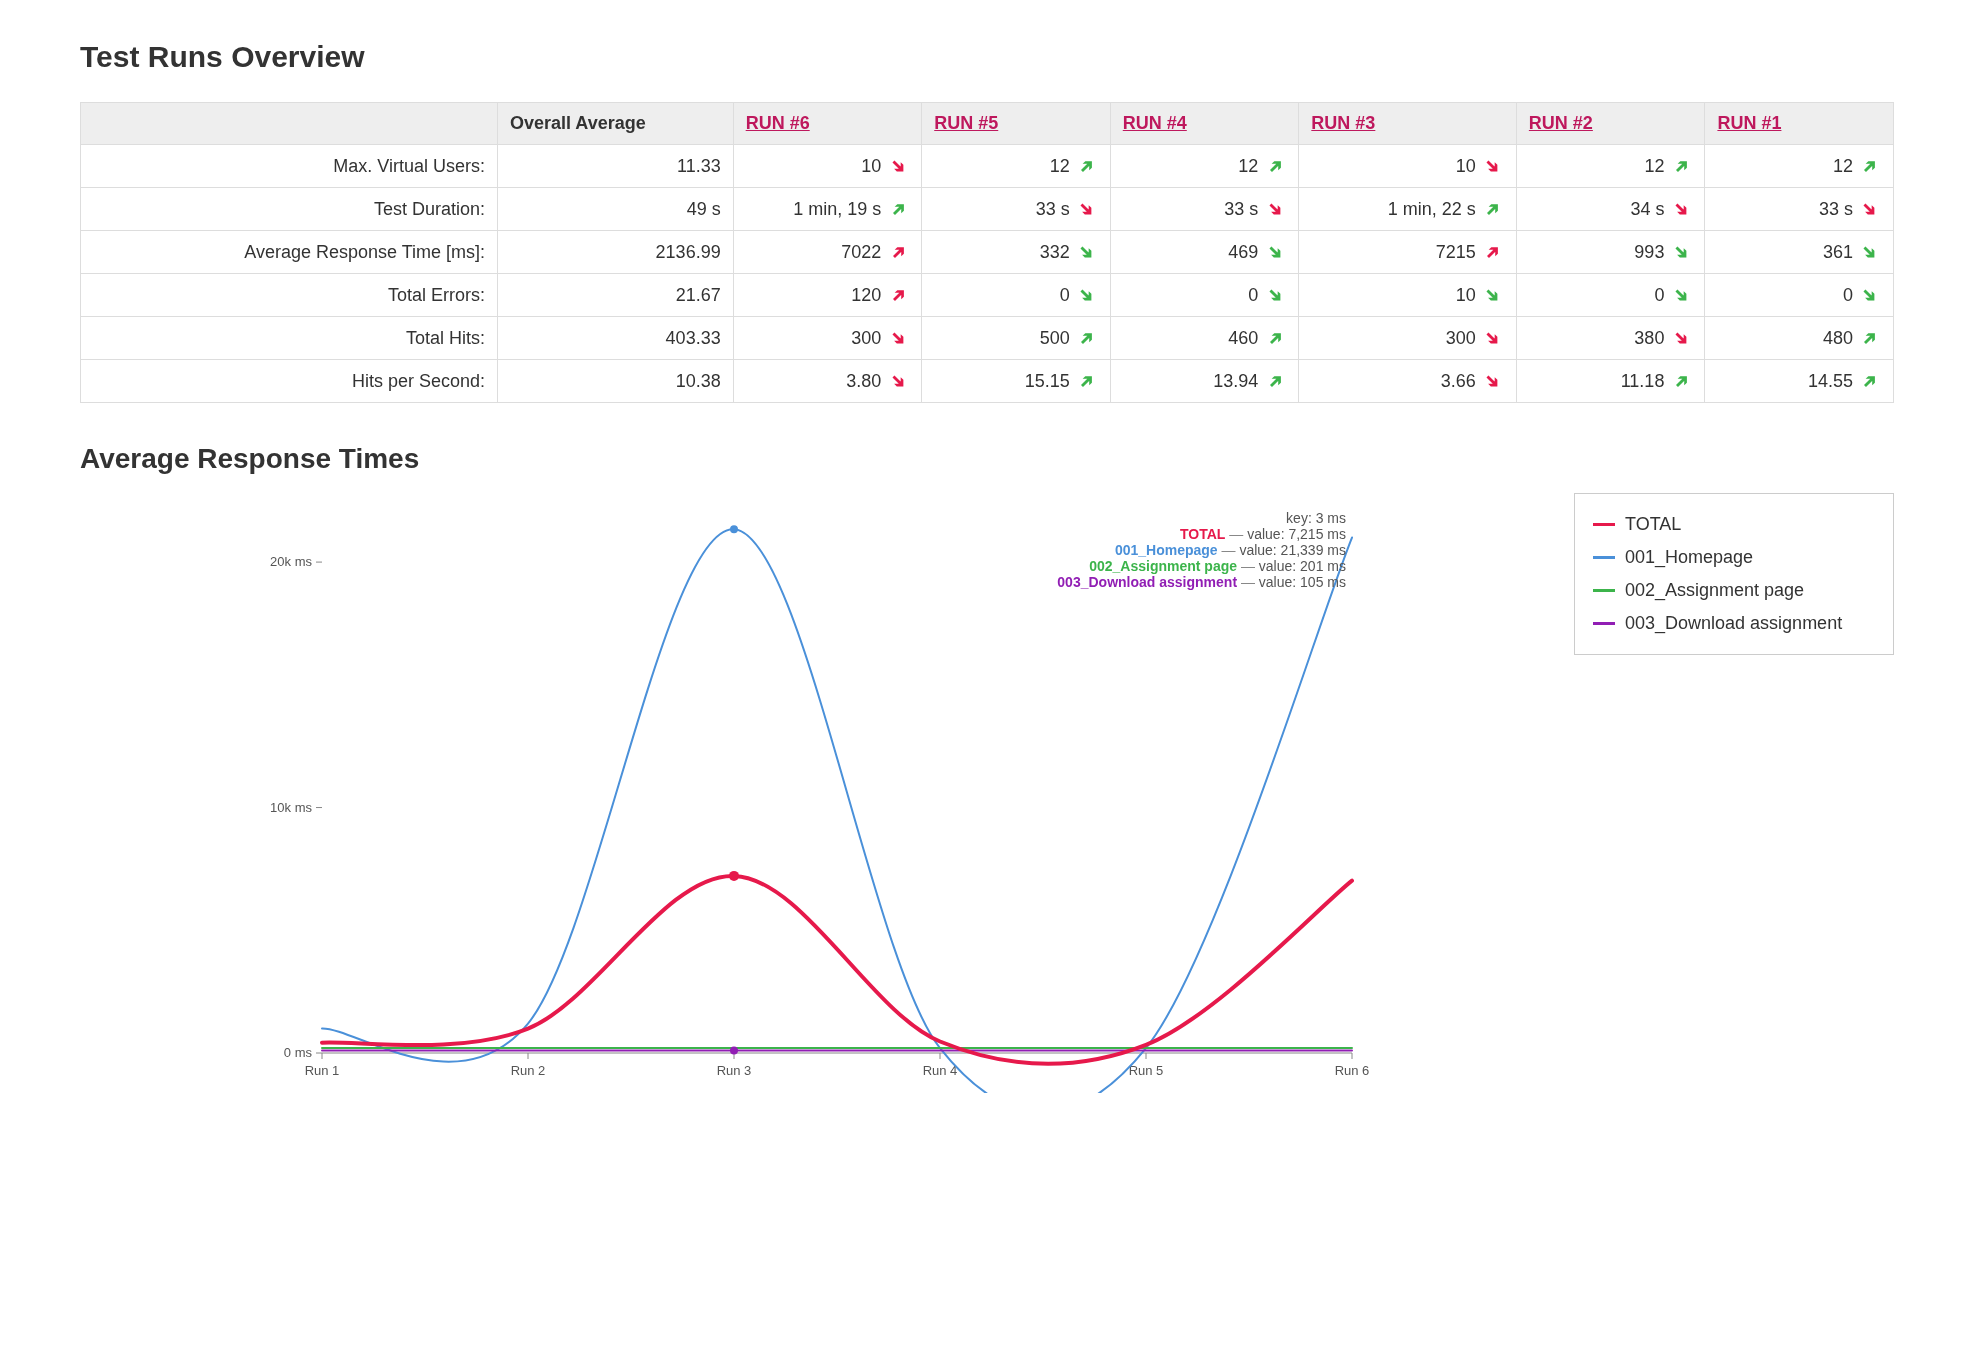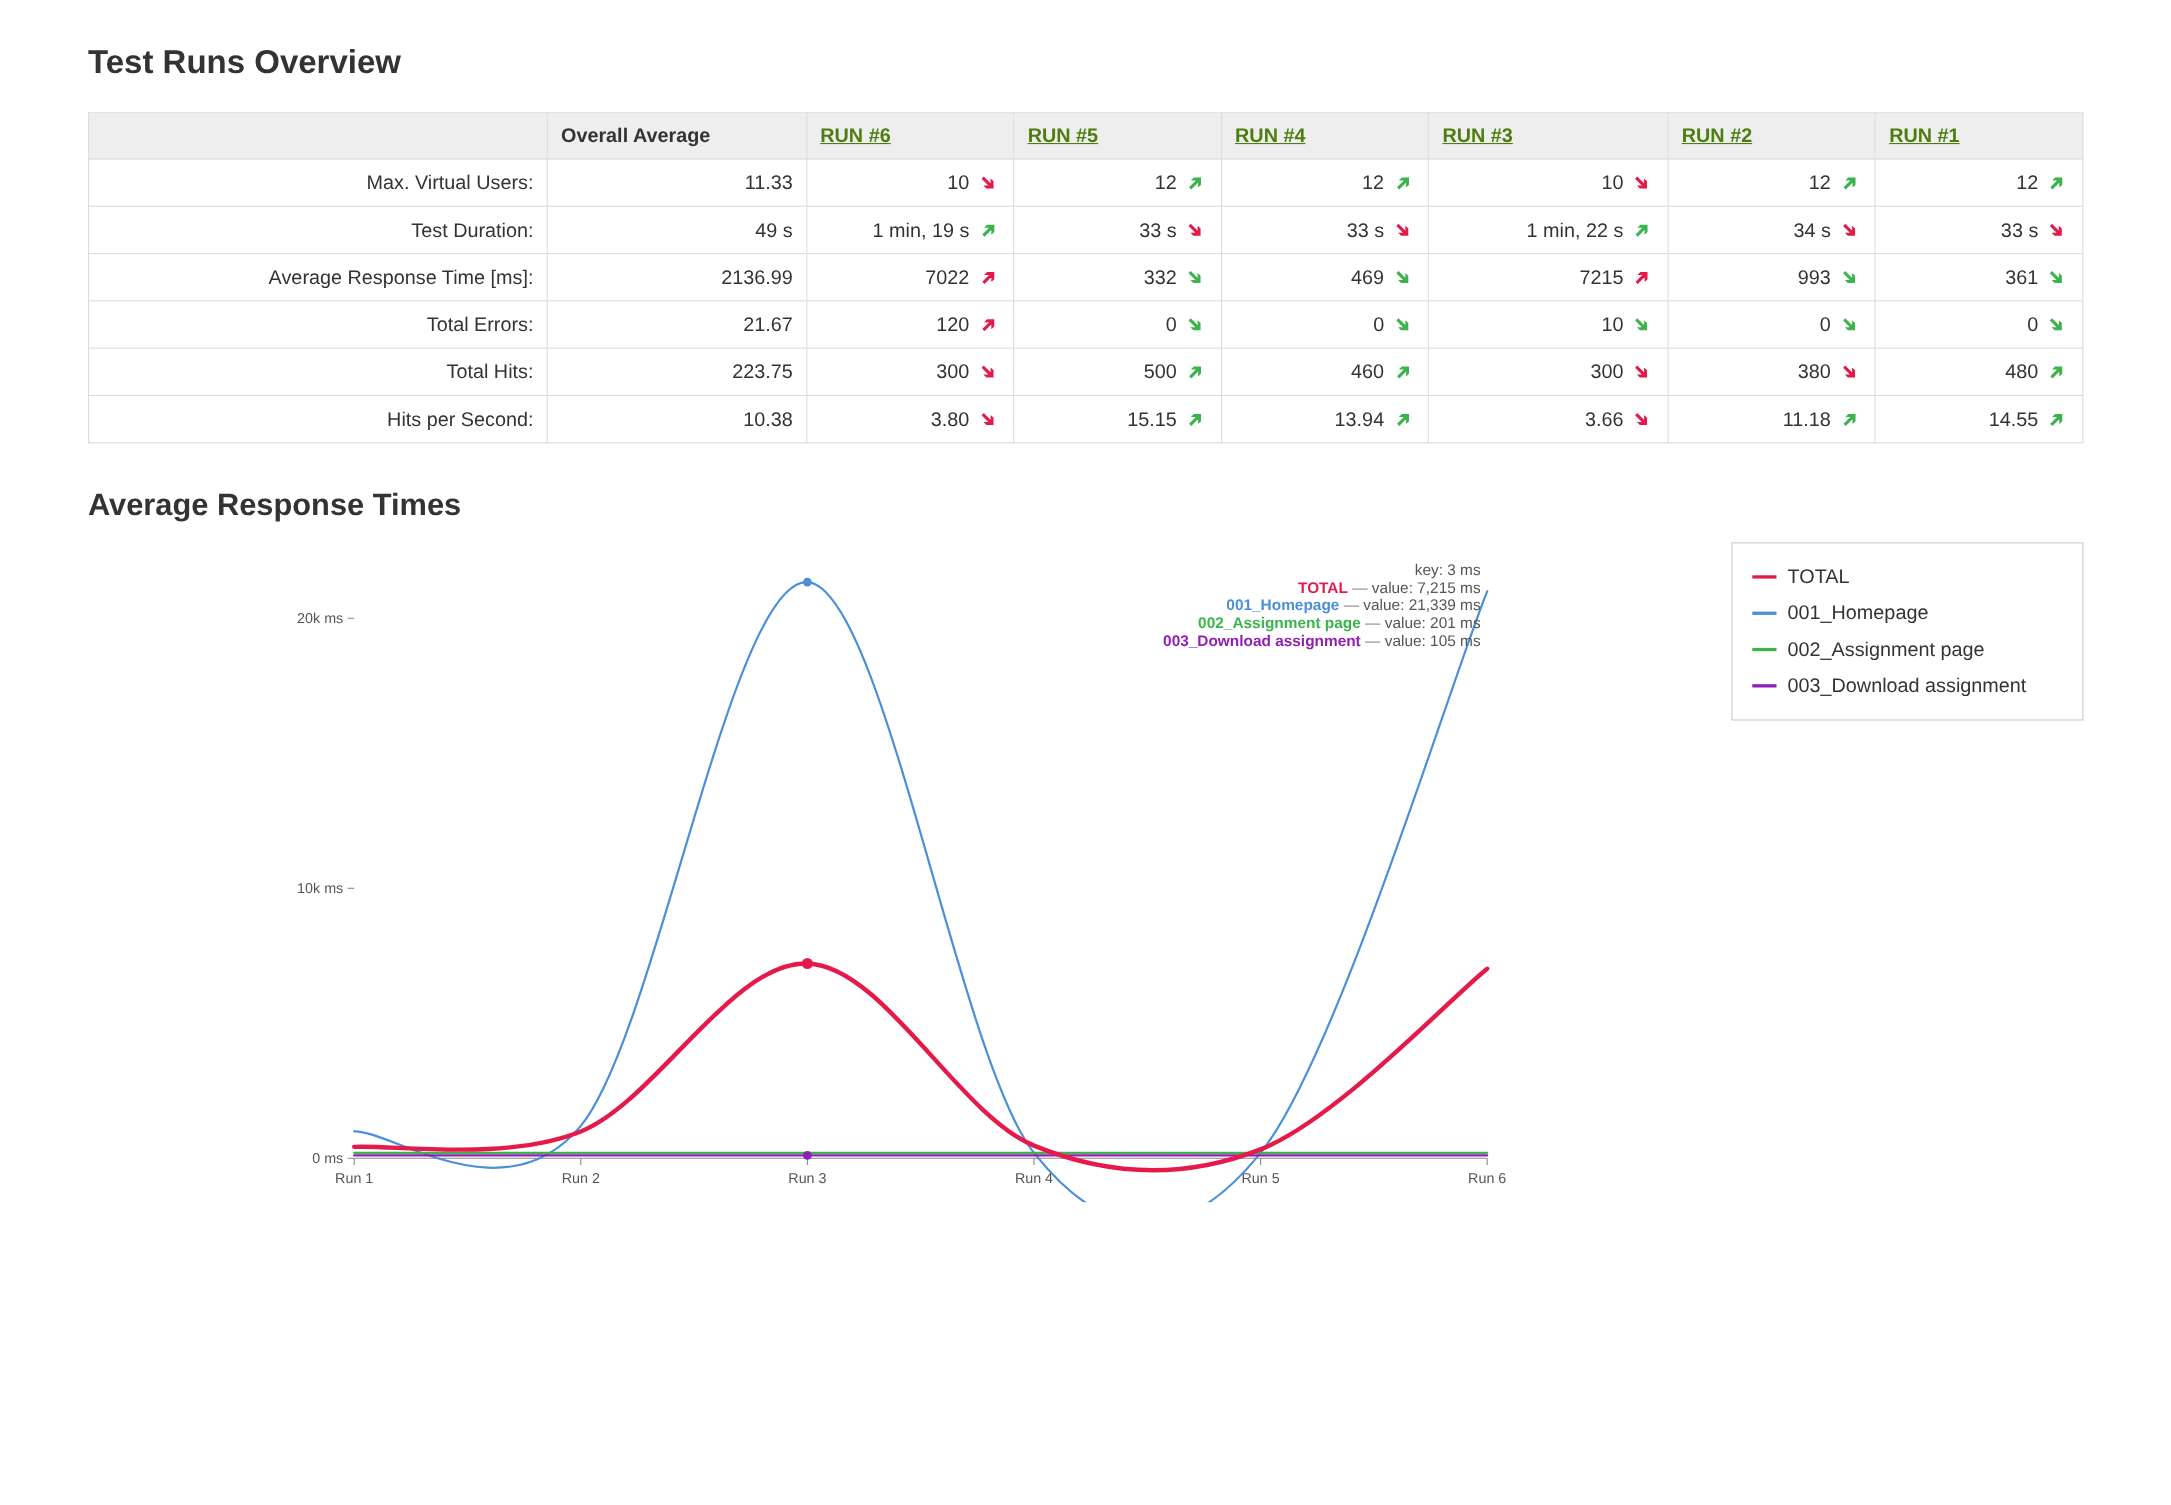--- a/index.html
+++ b/index.html
@@ -27,21 +27,21 @@
     white-space: nowrap;
   }
   table.overview thead th {
     background: #eee;
     font-weight: 700;
     text-align: left;
   }
   table.overview thead th.runcol { text-align: left; }
   table.overview thead th.avgcol { text-align: left; }
   table.overview thead th a {
-    color: #4d7c0f;
+    color: #be185d;
   }
   table.overview tbody td.label { text-align: right; }
   table.overview tbody td.val { text-align: right; }
   .arrow-wrap { display:inline-block; width: 22px; text-align: center; margin-left: 6px; }
   .arrow { font-weight: 900; font-size: 18px; display:inline-block; }
   .arrow.up-green   { color:#3cb44b; transform: rotate(-45deg); }
   .arrow.down-green { color:#3cb44b; transform: rotate(45deg); }
   .arrow.up-red     { color:#e6194b; transform: rotate(-45deg); }
   .arrow.down-red   { color:#e6194b; transform: rotate(45deg); }
 
@@ -124,21 +124,21 @@
         <td class="val">21.67</td>
         <td class="val"><span>120</span><span class="arrow-wrap"><span class="arrow up-red">➔</span></span></td>
         <td class="val"><span>0</span><span class="arrow-wrap"><span class="arrow down-green">➔</span></span></td>
         <td class="val"><span>0</span><span class="arrow-wrap"><span class="arrow down-green">➔</span></span></td>
         <td class="val"><span>10</span><span class="arrow-wrap"><span class="arrow down-green">➔</span></span></td>
         <td class="val"><span>0</span><span class="arrow-wrap"><span class="arrow down-green">➔</span></span></td>
         <td class="val"><span>0</span><span class="arrow-wrap"><span class="arrow down-green">➔</span></span></td>
       </tr>
       <tr>
         <td class="label">Total Hits:</td>
-        <td class="val">223.75</td>
+        <td class="val">403.33</td>
         <td class="val"><span>300</span><span class="arrow-wrap"><span class="arrow down-red">➔</span></span></td>
         <td class="val"><span>500</span><span class="arrow-wrap"><span class="arrow up-green">➔</span></span></td>
         <td class="val"><span>460</span><span class="arrow-wrap"><span class="arrow up-green">➔</span></span></td>
         <td class="val"><span>300</span><span class="arrow-wrap"><span class="arrow down-red">➔</span></span></td>
         <td class="val"><span>380</span><span class="arrow-wrap"><span class="arrow down-red">➔</span></span></td>
         <td class="val"><span>480</span><span class="arrow-wrap"><span class="arrow up-green">➔</span></span></td>
       </tr>
       <tr>
         <td class="label">Hits per Second:</td>
         <td class="val">10.38</td>

